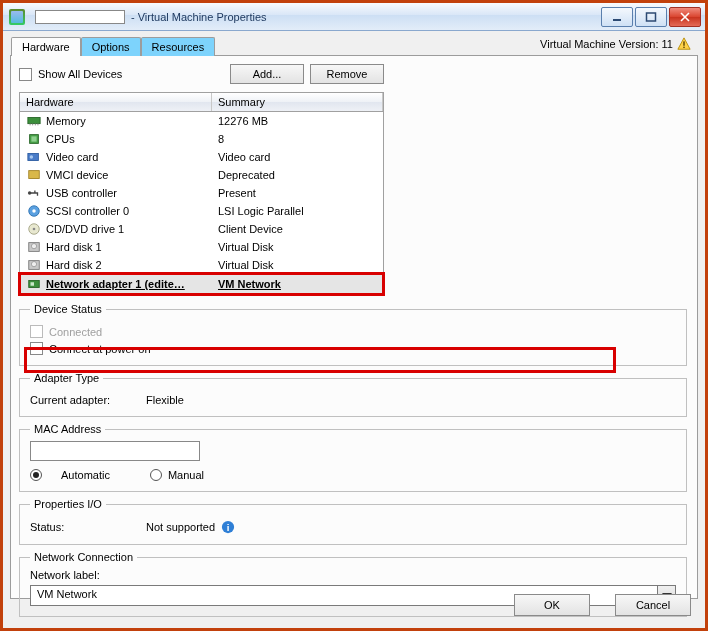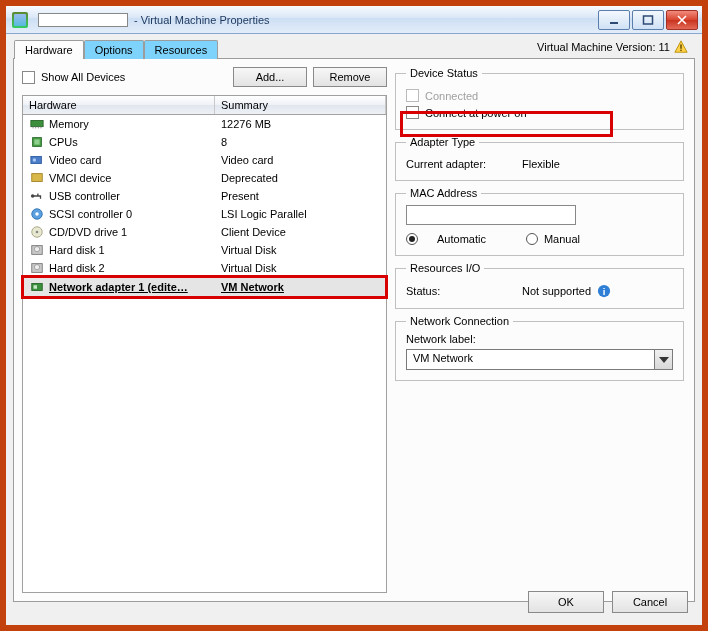--- a/index.html
+++ b/index.html
@@ -1,33 +1,33 @@
 <!DOCTYPE html>
 <html><head>
 <meta charset="utf-8">
 <style>
   * { box-sizing: border-box; font-family: "Segoe UI", Tahoma, sans-serif; font-size: 11px; }
   body { margin: 0; background: #fff; }
-  .window { width: 708px; height: 631px; border: 6px solid #c2410c; background: #f0f0f0; position: relative; }
+  .window { width: 708px; height: 631px; border: 3px solid #c2410c; background: #f0f0f0; position: relative; }
   .titlebar { height: 28px; background: linear-gradient(#f8fbfe, #d9e6f7 45%, #cddff4 46%, #e3edf9); display: flex; align-items: center; border-bottom: 1px solid #8aa8ce; }
   .titlebar .app-icon { width: 16px; height: 16px; margin: 0 6px; background: linear-gradient(#5b8a2e,#3c6); border-radius: 2px; position: relative; }
   .titlebar .app-icon::after { content:""; position:absolute; inset:2px; background: linear-gradient(#9be,#5bd); border-radius:1px;}
   .titlebar .title { color: #1f3a60; }
   .titlebar .mask { width: 90px; height: 14px; background:#fff; border:1px solid #888; margin-left:4px; margin-right:6px;}
   .winbtns { margin-left: auto; display: flex; gap: 2px; padding-right: 4px; }
   .winbtn { width: 32px; height: 20px; border: 1px solid #5a7fad; background: linear-gradient(#f4f8fd,#cfe1f5); display:flex; align-items:center; justify-content:center; border-radius:2px;}
   .winbtn.close { background: linear-gradient(#f08b7d,#d9442e 50%, #c8331e 51%, #e46a57); border-color:#a33024; color:#fff;}
   .winbtn svg { width: 12px; height: 10px; }
   .content { position: absolute; top: 30px; left: 4px; right: 4px; bottom: 4px; background: #f0f0f0; }
   .tabs { display: flex; gap: 0; padding-left: 4px; position: relative; margin-top: 3px; }
   .tab { padding: 3px 10px 3px 10px; border: 1px solid #9c9c9c; border-bottom: none; background: #7dd3fc; position: relative; top: 1px; color:#000; border-radius: 2px 2px 0 0;}
   .tab.active { background:#fcfcfc; z-index: 2; }
   .version { position: absolute; right: 10px; top: 1px; display: flex; align-items: center; gap: 4px; }
   .warn-icon { width: 14px; height: 14px; }
-  .panel { border: 1px solid #9c9c9c; background: #fcfcfc; margin: 0 3px 0 3px; height: 544px; padding: 8px; display: flex; gap: 8px; }
+  .panel { border: 1px solid #9c9c9c; background: #fcfcfc; margin: 0 3px 0 3px; height: 544px; padding: 8px; display: flex; gap: 8px; flex-direction: column; }
   .left { width: 365px; display:flex; flex-direction:column; }
   .topbar { display:flex; align-items:center; gap:6px; margin-bottom:8px;}
   .chk { width:13px; height:13px; border:1px solid #888; background:#fff; display:inline-block; }
   .btn { border:1px solid #8a8a8a; background:linear-gradient(#f7f7f7,#e3e3e3); padding: 3px 0; text-align:center; }
   .btn.small { width: 74px; }
   .table { border:1px solid #a0a0a0; flex:1; background:#fff; }
   .thead { display:flex; background:linear-gradient(#fff,#eef1f6 50%,#e1e6ef 51%,#eef1f6); border-bottom:1px solid #a0a0a0;}
   .th { padding:3px 6px; border-right:1px solid #c8c8c8; }
   .th:first-child { width: 192px; }
   .th:last-child { flex:1; }
@@ -45,21 +45,21 @@
   legend { padding: 0 4px; color:#000; }
   .disabled { color:#a0a0a0; }
   .row { display:flex; align-items:center; gap:6px; margin-top:4px; }
   .radio { width:12px; height:12px; border:1px solid #555; border-radius:50%; background:#fff; display:inline-block; position:relative;}
   .radio.on::after { content:""; position:absolute; inset:2px; background:#222; border-radius:50%; }
   .textbox { border:1px solid #888; height:20px; background:#fff; }
   .combo { display:flex; border:1px solid #7a7a7a; height:21px; background:#fff;}
   .combo .val { flex:1; padding:2px 6px; }
   .combo .drop { width:18px; border-left:1px solid #7a7a7a; background:linear-gradient(#f0f0f0,#d8d8d8); display:flex; align-items:center; justify-content:center;}
   .info-icon { width:14px; height:14px; }
-  .footer { position:absolute; bottom:8px; right:10px; display:flex; gap:8px; }
+  .footer { position:absolute; bottom:8px; right:10px; display:flex; gap:25px; }
   .btn.dlg { width:76px; padding:4px 0;}
   .red-box { position:absolute; border:3px solid #d80000; pointer-events:none; }
 </style>
 </head>
 <body>
 
 <div class="window">
   <div class="titlebar">
     <span class="app-icon"></span>
     <span class="mask"></span>
@@ -270,21 +270,21 @@
               <span>Automatic</span>
             </span>
             <span style="display:flex; align-items:center; gap:6px">
               <span class="radio"></span>
               <span>Manual</span>
             </span>
           </div>
         </fieldset>
 
         <fieldset>
-          <legend>Resources I/O</legend>
+          <legend>Properties I/O</legend>
           <div class="row">
             <span style="width:110px">Status:</span>
             <span>Not supported</span>
             <svg class="info-icon" viewBox="0 0 16 16">
                 <circle cx="8" cy="8" r="7" fill="#2f7fd6"></circle>
                 <text x="8" y="12" text-anchor="middle" font-size="11" font-weight="bold" fill="#fff" font-family="Georgia">i</text>
               </svg>
           </div>
         </fieldset>
 

